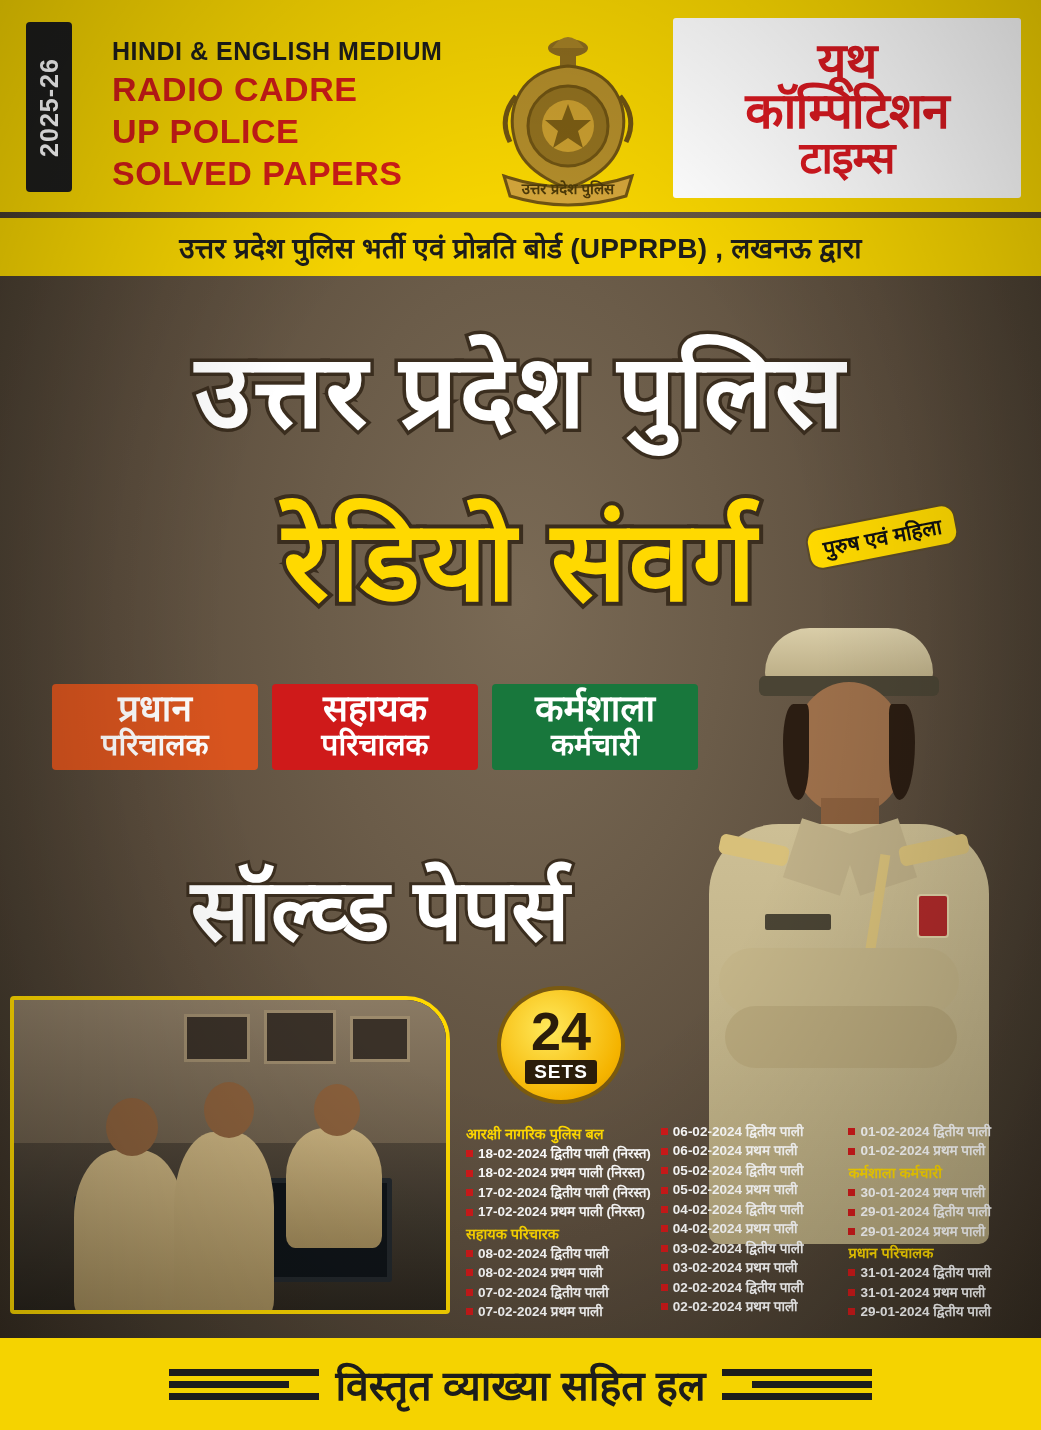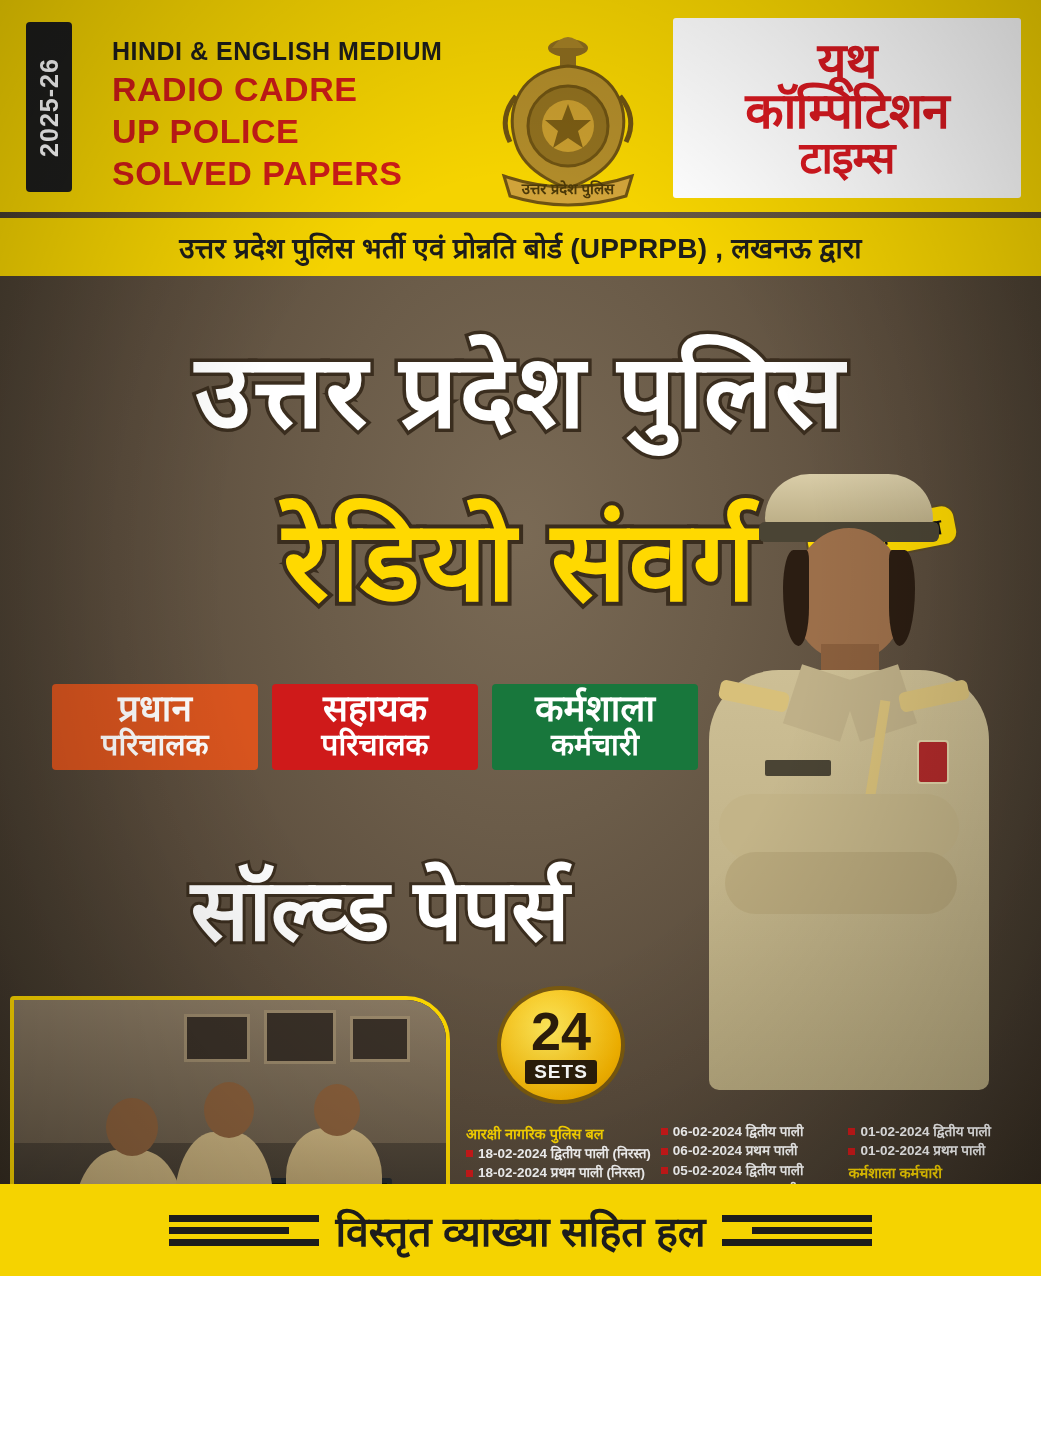--- a/index.html
+++ b/index.html
@@ -4,21 +4,21 @@
 <style>
   * { box-sizing: border-box; margin: 0; padding: 0; }
   html, body {
     width: 1041px; height: 1430px;
     font-family: "Liberation Sans", sans-serif;
     background: #ffffff;
     overflow: hidden;
   }
   .cover {
     position: relative;
-    width: 1041px; height: 1276px;
+    width: 1041px; height: 1430px;
     background:
       radial-gradient(ellipse at 50% 42%, #7a6a55 0%, #6b5c49 28%, #5a4c3c 55%, #443a2d 80%, #33291f 100%);
     overflow: hidden;
   }
 
   
   .top-band {
     position: absolute; left: 0; top: 0; width: 1041px; height: 212px;
     background: #f5d300;
   }

